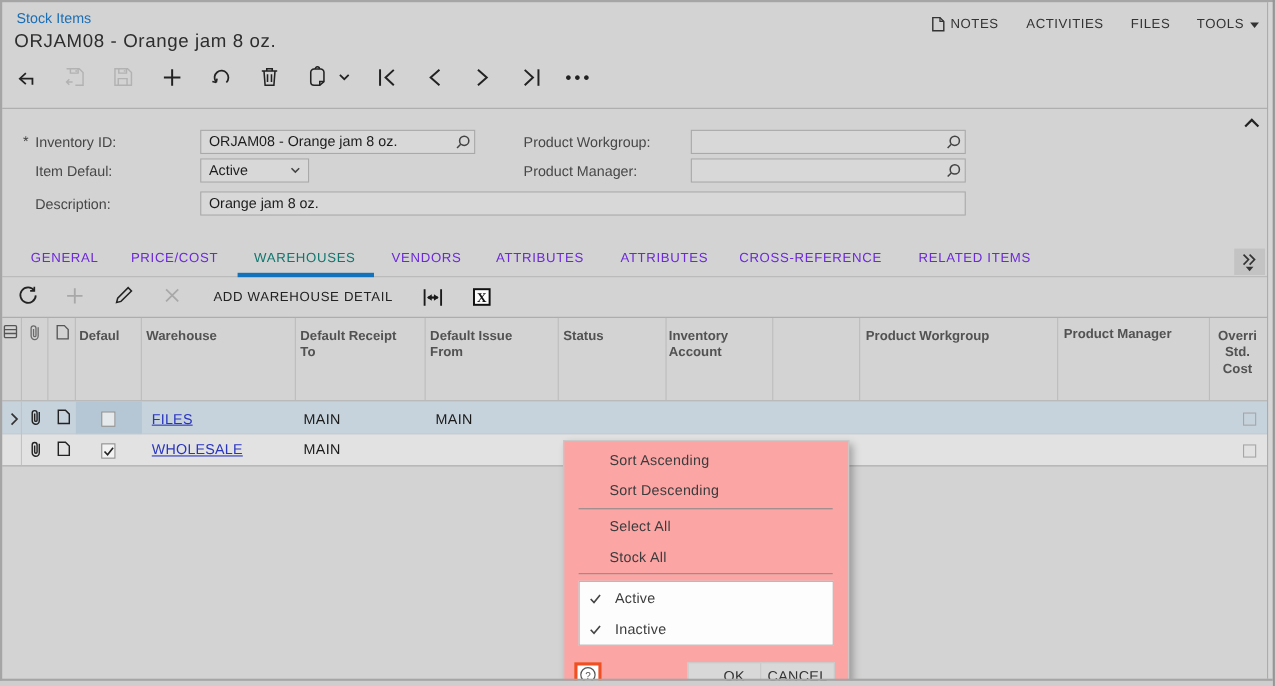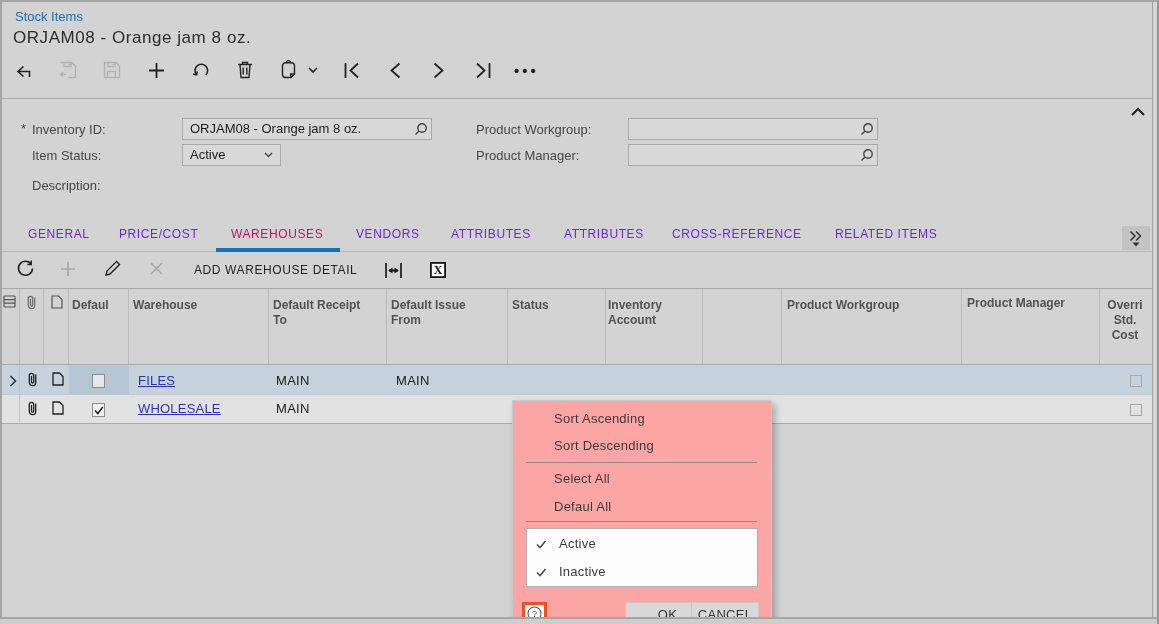--- a/index.html
+++ b/index.html
@@ -23,20 +23,33 @@
 <div class="abs" style="left:0;top:0;width:2px;height:619px;background:#a5a5a5;z-index:50;"></div>
 <div class="abs" style="left:1152px;top:2px;width:1px;height:615px;background:#a2a2a2;z-index:50;"></div>
 <div class="abs" style="left:1153px;top:2px;width:4px;height:615px;background:#d6d6d6;z-index:50;"></div>
 <div class="abs" style="left:1157px;top:0;width:2px;height:624px;background:#969696;z-index:50;"></div>
 <div class="abs" style="left:0;top:617px;width:1157px;height:2px;background:#a5a5a5;z-index:50;"></div>
 <div class="abs" style="left:0;top:619px;width:1157px;height:5px;background:#cecece;z-index:50;"></div>
 
 <div class="abs" style="left:15px;top:9px;font-size:13px;color:#1b6fb5;">Stock Items</div>
 <div class="abs" style="left:13px;top:28px;font-size:17px;letter-spacing:.55px;color:#2d2d2d;">ORJAM08 - Orange jam 8 oz.</div>
 
+<div class="abs" style="left:845px;top:13px;width:310px;height:18px;font-size:12px;letter-spacing:.5px;color:#333;">
+  <svg style="left:2px;top:2px" width="12" height="14" viewBox="0 0 12 14">
+        <path d="M1 1 h6.5 l3.5 3.5 v8.5 h-10 z" fill="none" stroke="#333" stroke-width="1.3"></path>
+        <path d="M7.5 1 v3.5 h3.5" fill="none" stroke="#333" stroke-width="1.1"></path>
+      </svg>
+  <span style="position:absolute;left:19px;top:1px;">NOTES</span>
+  <span style="position:absolute;left:88px;top:1px;">ACTIVITIES</span>
+  <span style="position:absolute;left:183px;top:1px;">FILES</span>
+  <span style="position:absolute;left:243px;top:1px;">TOOLS</span>
+  <svg style="left:291px;top:7px" width="9" height="6" viewBox="0 0 9 6">
+        <path d="M0.5 0.5 h8 l-4 5 z" fill="#333"></path>
+      </svg>
+</div>
 
 <svg style="left:15px;top:62px" width="18" height="18" viewBox="0 0 18 18" fill="none" stroke="#222" stroke-width="1.6">
       <path d="M14.5 15 v-5.5 h-11"></path>
       <path d="M8.5 4.5 l-5.5 5 5.5 5"></path>
     </svg>
 <svg style="left:59px;top:61px" width="18" height="18" viewBox="0 0 18 18" fill="none" stroke="#b2b2b2" stroke-width="1.3">
       <path d="M1.5 1.5 h11.5 l3.5 3.5 v11.5 h-7"></path>
       <path d="M5 1.5 v4 h7 v-4"></path>
       <path d="M9.5 3.5 h1.5"></path>
       <path d="M7 13.5 h-5.5 m2.5 -2.5 l-2.5 2.5 2.5 2.5"></path>
@@ -79,52 +92,53 @@
 <svg style="left:475px;top:62px" width="16" height="17" viewBox="0 0 16 17" fill="none" stroke="#222" stroke-width="1.8">
       <path d="M14.5 1 v15"></path>
       <path d="M2 1.5 l7.5 7 -7.5 7"></path>
     </svg>
 <div class="abs" style="left:514px;top:62px;font-size:15px;letter-spacing:3px;color:#222;font-weight:bold;">•••</div>
 
 <div class="abs" style="left:2px;top:98px;width:1150px;height:1px;background:#ababab;"></div>
 
 <div class="abs lbl" style="left:21px;top:121px;color:#444;">*</div>
 <div class="abs lbl" style="left:32px;top:122px;">Inventory ID:</div>
-<div class="abs lbl" style="left:32px;top:148px;">Item Status:</div>
+<div class="abs lbl" style="left:32px;top:148px;">Item Defaul:</div>
 <div class="abs lbl" style="left:32px;top:178px;">Description:</div>
 <div class="abs lbl" style="left:476px;top:122px;">Product Workgroup:</div>
 <div class="abs lbl" style="left:476px;top:148px;">Product Manager:</div>
 
 <div class="inp" style="left:182px;top:118px;width:250px;height:22px;">ORJAM08 - Orange jam 8 oz.</div>
 <svg style="left:414px;top:122px" width="14" height="14" viewBox="0 0 14 14" fill="none" stroke="#444" stroke-width="1.4">
       <circle cx="8" cy="6" r="4.2"></circle>
       <path d="M4.8 9.2 L1.5 12.5"></path>
     </svg>
 <div class="inp" style="left:182px;top:144px;width:99px;height:22px;">Active</div>
 <svg style="left:264px;top:152px" width="9" height="6" viewBox="0 0 9 6" fill="none" stroke="#444" stroke-width="1.4">
       <path d="M1 1 l3.5 3.5 3.5-3.5"></path>
     </svg>
+<div class="inp" style="left:182px;top:174px;width:696px;height:22px;">Orange jam 8 oz.</div>
 <div class="inp" style="left:628px;top:118px;width:250px;height:22px;"></div>
 <svg style="left:860px;top:122px" width="14" height="14" viewBox="0 0 14 14" fill="none" stroke="#444" stroke-width="1.4">
       <circle cx="8" cy="6" r="4.2"></circle>
       <path d="M4.8 9.2 L1.5 12.5"></path>
     </svg>
 <div class="inp" style="left:628px;top:144px;width:250px;height:22px;"></div>
 <svg style="left:860px;top:148px" width="14" height="14" viewBox="0 0 14 14" fill="none" stroke="#444" stroke-width="1.4">
       <circle cx="8" cy="6" r="4.2"></circle>
       <path d="M4.8 9.2 L1.5 12.5"></path>
     </svg>
 <svg style="left:1131px;top:107px" width="14" height="9" viewBox="0 0 14 9" fill="none" stroke="#222" stroke-width="2">
       <path d="M1 8 l6-6 6 6"></path>
     </svg>
 
 <div class="abs" style="left:0;top:227px;width:1151px;height:26px;">
   <div class="tab" style="left:28px;">GENERAL</div>
   <div class="tab" style="left:119px;">PRICE/COST</div>
-  <div class="tab" style="left:231px;color:#be185d;">WAREHOUSES</div>
+  <div class="tab" style="left:231px;color:#0f766e;">WAREHOUSES</div>
   <div class="tab" style="left:356px;">VENDORS</div>
   <div class="tab" style="left:451px;">ATTRIBUTES</div>
   <div class="tab" style="left:564px;">ATTRIBUTES</div>
   <div class="tab" style="left:672px;">CROSS-REFERENCE</div>
   <div class="tab" style="left:835px;">RELATED ITEMS</div>
 </div>
 <div class="abs" style="left:2px;top:251px;width:1150px;height:1px;background:#b9b9b9;"></div>
 <div class="abs" style="left:216px;top:248px;width:124px;height:4px;background:#1272bb;"></div>
 <div class="abs" style="left:1122px;top:226px;width:28px;height:24px;background:#c3c3c3;">
   <svg style="left:7px;top:5px" width="14" height="10" viewBox="0 0 14 10" fill="none" stroke="#333" stroke-width="1.5">
@@ -230,21 +244,21 @@
 <div class="abs" style="left:276px;top:401px;font-size:13px;letter-spacing:.3px;color:#1a1a1a;">MAIN</div>
 <div class="mini" style="left:1130px;top:404px;"></div>
 <div class="abs" style="left:2px;top:423px;width:1150px;height:1px;background:#ababab;"></div>
 <div class="abs" style="left:19px;top:365px;width:1px;height:58px;background:#c2c2c2;"></div>
 
 <div class="abs" style="left:512px;top:368px;width:260px;height:237px;background:#fca5a5;border:1px solid #c9c9c9;box-sizing:border-box;box-shadow:3px 4px 7px rgba(0,0,0,0.28);margin-top:32px;">
   <div class="menuitem" style="left:41px;top:10px;">Sort Ascending</div>
   <div class="menuitem" style="left:41px;top:37px;">Sort Descending</div>
   <div class="abs" style="left:13px;top:61px;width:231px;height:1px;background:#8c8c8c;"></div>
   <div class="menuitem" style="left:41px;top:70px;">Select All</div>
-  <div class="menuitem" style="left:41px;top:98px;">Defaul All</div>
+  <div class="menuitem" style="left:41px;top:98px;">Stock All</div>
   <div class="abs" style="left:13px;top:120px;width:231px;height:1px;background:#8c8c8c;"></div>
   <div class="abs" style="left:13px;top:127px;width:232px;height:59px;background:#fdfdfd;border:1px solid #b2b2b2;box-sizing:border-box;">
     <svg style="left:9px;top:11px" width="11" height="9" viewBox="0 0 11 9" fill="none" stroke="#444" stroke-width="1.5">
           <path d="M1 4.5 l3 3.2 5.5-6.7"></path>
         </svg>
     <div class="menuitem" style="left:32px;top:7px;">Active</div>
     <svg style="left:9px;top:39px" width="11" height="9" viewBox="0 0 11 9" fill="none" stroke="#444" stroke-width="1.5">
           <path d="M1 4.5 l3 3.2 5.5-6.7"></path>
         </svg>
     <div class="menuitem" style="left:32px;top:35px;">Inactive</div>

